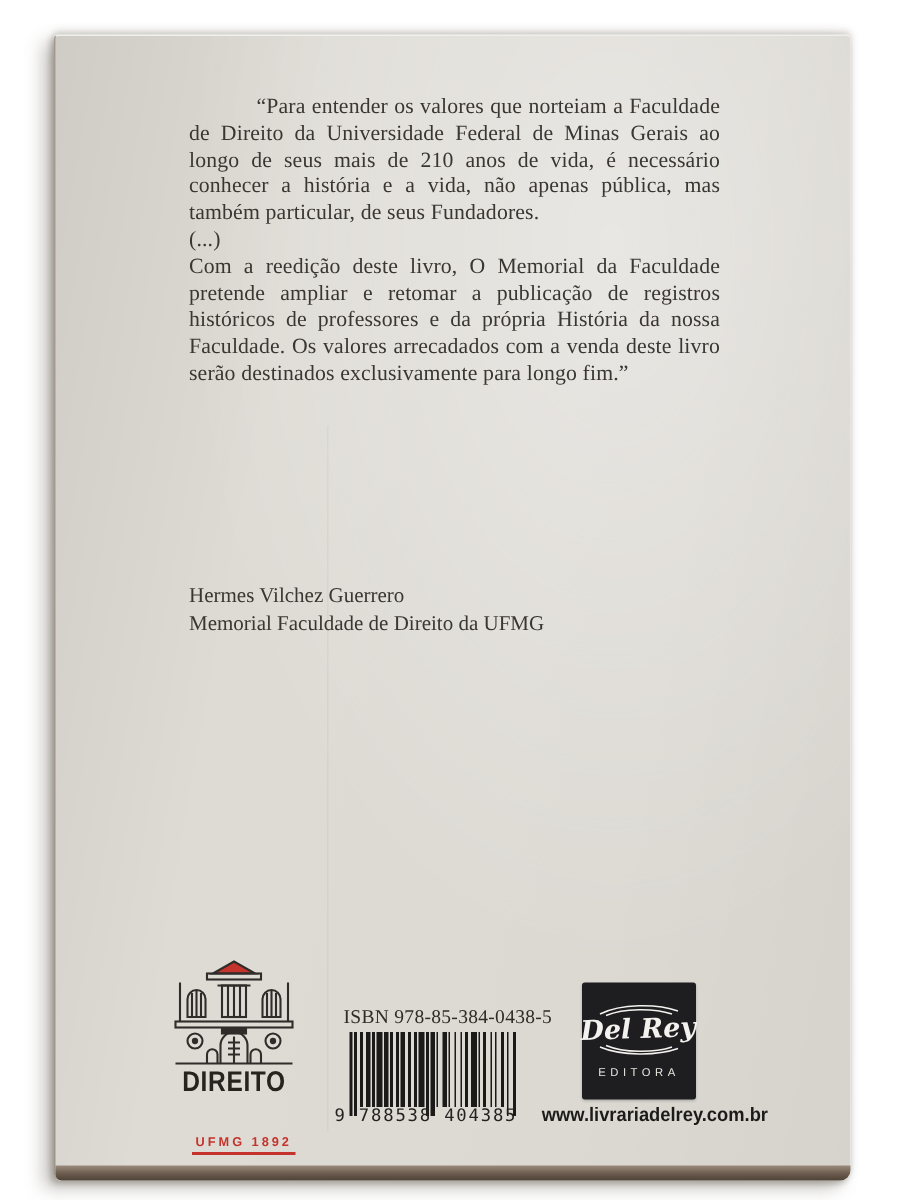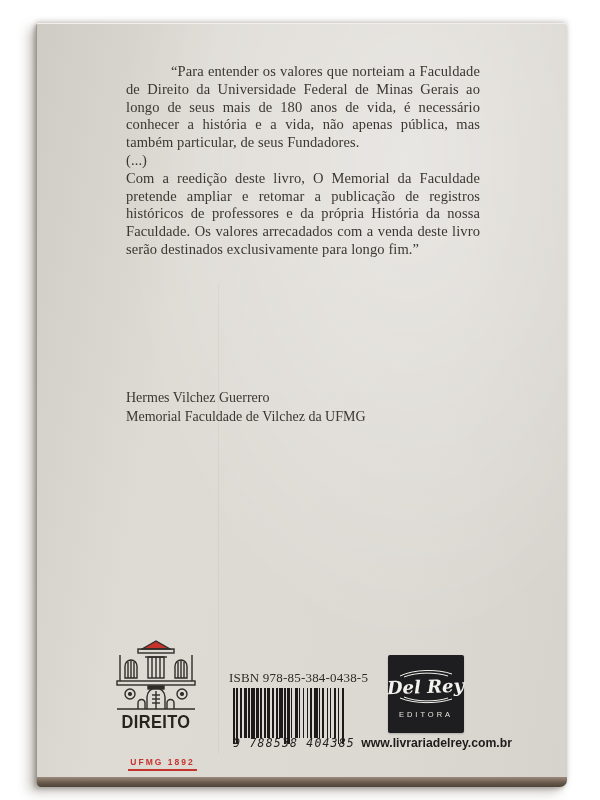--- a/index.html
+++ b/index.html
@@ -56,23 +56,23 @@
     border-bottom:2px solid var(--accent,#c5342c);white-space:nowrap;margin-left:13px;
   }
   
   .isbn-block{position:absolute;left:192px;top:646px;width:120px;}
   .isbn-label{
     font-family:"Liberation Serif", serif;font-size:13px;color:#2e2b27;
     text-align:center;white-space:nowrap;letter-spacing:0.2px;
   }
   .bars{position:relative;width:113px;height:56px;margin:2px auto 0 auto;}
   .barcode-digits{
-    position:absolute;top:66px;left:-6px;width:132px;text-align:right;
+    position:absolute;top:66px;left:-6px;width:132px;text-align:left;
     font-family:"DejaVu Sans Mono", monospace;font-size:11.5px;color:#242220;
-    letter-spacing:1.2px;white-space:nowrap;font-style:italic;
+    letter-spacing:1.2px;white-space:nowrap;
   }
   
   .delrey{
     position:absolute;left:351px;top:631px;width:76px;height:78px;
     background:var(--pubbox,#1e1e20);border-radius:2px;
     display:flex;flex-direction:column;align-items:center;justify-content:center;
     box-shadow:0 1px 2px rgba(0,0,0,0.2);
   }
   .delrey-name{
     font-family:"DejaVu Serif", serif;font-style:italic;font-weight:bold;
@@ -90,28 +90,28 @@
   }
 </style>
 </head>
 <body>
 
 <div class="book">
 
   <div class="crease"></div>
 
   <div class="quote">
-    <p class="indent">“Para entender os valores que norteiam a Faculdade de Direito da Universidade Federal de Minas Gerais ao longo de seus mais de 180 anos de vida, é necessário conhecer a história e a vida, não apenas pública, mas também particular, de seus Fundadores.</p>
+    <p class="indent">“Para entender os valores que norteiam a Faculdade de Direito da Universidade Federal de Minas Gerais ao longo de seus mais de 210 anos de vida, é necessário conhecer a história e a vida, não apenas pública, mas também particular, de seus Fundadores.</p>
     <p>(...)</p>
     <p>Com a reedição deste livro, O Memorial da Faculdade pretende ampliar e retomar a publicação de registros históricos de professores e da própria História da nossa Faculdade. Os valores arrecadados com a venda deste livro serão destinados exclusivamente para longo fim.”</p>
   </div>
 
   <div class="attribution">
     <div>Hermes Vilchez Guerrero</div>
-    <div>Memorial Faculdade de Vilchez da UFMG</div>
+    <div>Memorial Faculdade de Direito da UFMG</div>
   </div>
 
   <div class="direito">
     <svg width="82" height="70" viewBox="0 0 82 70" fill="none" stroke="#2f2c29" stroke-width="1.4">
       <polygon points="27,9 41,1 55,9" fill="#c5342c"></polygon>
       <rect x="23" y="9" width="36" height="4"></rect>
       <line x1="5" y1="15" x2="5" y2="41"></line>
       <line x1="77" y1="15" x2="77" y2="41"></line>
       <rect x="33" y="17" width="16" height="21"></rect>
       <line x1="37" y1="17" x2="37" y2="38"></line>

